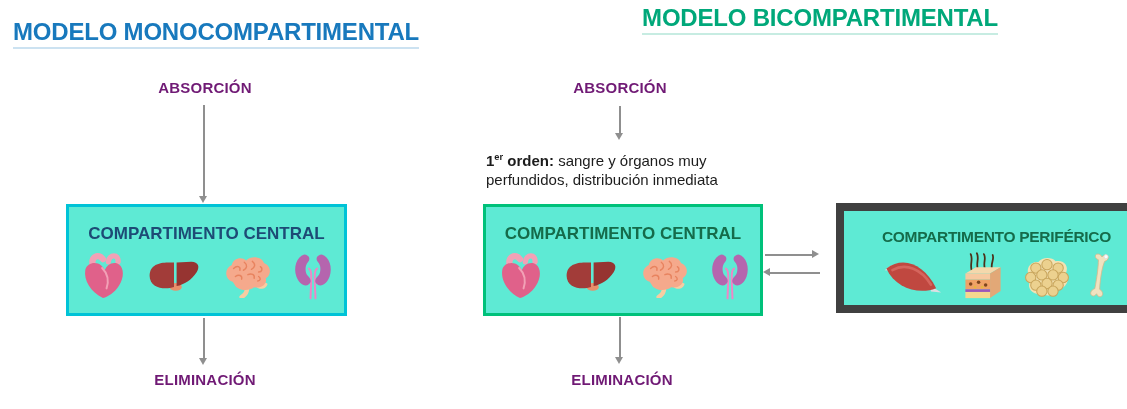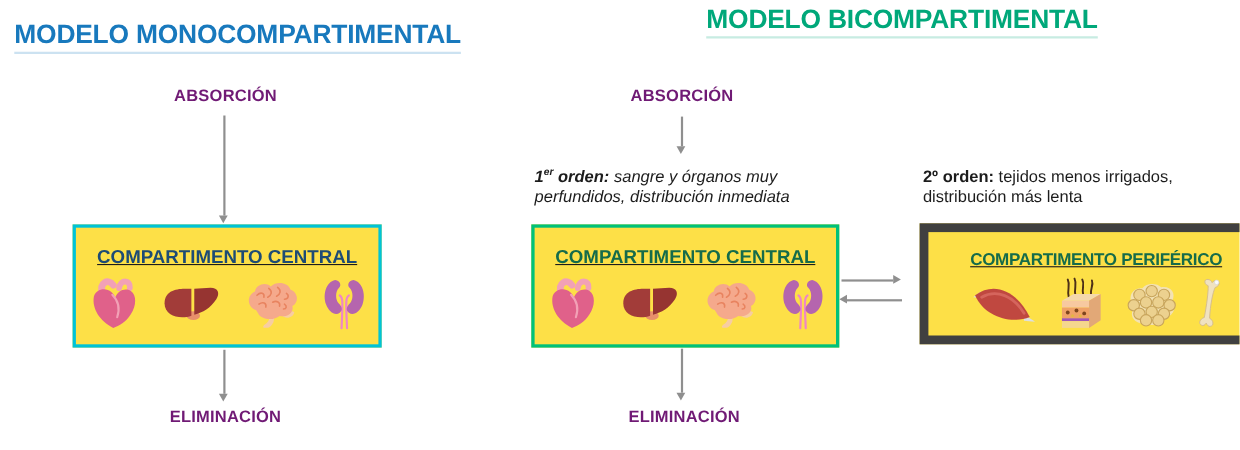--- a/index.html
+++ b/index.html
@@ -15,33 +15,33 @@
   #right-title span{border-color:rgba(0,168,122,0.22);}
 
   .stage-label{position:absolute;width:200px;text-align:center;font-size:15px;font-weight:bold;color:#701a75;letter-spacing:0.2px;}
 
   .varrow{position:absolute;width:1.6px;background:#8f8f8f;}
   .varrow::after{content:"";position:absolute;bottom:-7px;left:-3.9px;border:4.7px solid transparent;border-bottom:none;border-top:7px solid #8f8f8f;}
   .harrow{position:absolute;height:1.6px;background:#8f8f8f;}
   .harrow.right::after{content:"";position:absolute;right:-7px;top:-4.4px;border:4.7px solid transparent;border-right:none;border-left:7px solid #8f8f8f;}
   .harrow.left::before{content:"";position:absolute;left:-7px;top:-4.4px;border:4.7px solid transparent;border-left:none;border-right:7px solid #8f8f8f;}
 
-  .comp-box{position:absolute;background:#fde047;box-sizing:border-box;display:flex;flex-direction:column;align-items:center;padding-top:17px;text-decoration:underline;}
+  .comp-box{position:absolute;background:#5eead4;box-sizing:border-box;display:flex;flex-direction:column;align-items:center;padding-top:17px;}
   #left-central-box{left:66px;top:204px;width:281px;height:112px;border:3px solid #00c3d7;}
   #right-central-box{left:483px;top:204px;width:280px;height:112px;border:3px solid #00c17a;}
   #peripheral-box{left:836px;top:203px;width:321px;height:110px;border:8px solid #404040;}
   .comp-title{font-weight:bold;white-space:nowrap;}
   .comp-title.navy{color:#1d4b75;font-size:17px;}
   .comp-title.green{color:#156b4a;font-size:17px;}
   .comp-title.green.tight{font-size:15.5px;letter-spacing:-0.3px;}
   .icon-row{display:flex;align-items:center;justify-content:center;gap:21px;margin-top:7px;}
   .icon-row svg{display:block;}
 
   .order-note{position:absolute;font-size:15px;line-height:18.5px;color:#1c1c1c;}
-  #first-order-note{left:486px;top:152px;width:264px;font-style:italic;}
+  #first-order-note{left:486px;top:152px;width:264px;}
   #second-order-note{left:839px;top:152px;width:268px;}
   .order-note b{font-weight:bold;}
   .order-note sup{font-size:0.62em;font-weight:bold;vertical-align:super;line-height:0;}
 </style>
 </head>
 <body>
 
 <div id="canvas">
 
   <div class="model-title" id="left-title"><span>MODELO MONOCOMPARTIMENTAL</span></div>
@@ -94,23 +94,20 @@
   <div class="model-title" id="right-title"><span>MODELO BICOMPARTIMENTAL</span></div>
 
   <div class="stage-label" style="left:520px;top:79px;">ABSORCIÓN</div>
 
   <div class="varrow" style="left:619px;top:106px;height:27px;"></div>
 
   <div class="order-note" id="first-order-note">
     <b><span>1</span><sup>er</sup><span> orden:</span></b><span> sangre y órganos muy perfundidos, distribución inmediata</span>
   </div>
 
-  <div class="order-note" id="second-order-note">
-    <b>2º orden:</b><span> tejidos menos irrigados, distribución más lenta</span>
-  </div>
 
   <div class="comp-box" id="right-central-box">
     <div class="comp-title green">COMPARTIMENTO CENTRAL</div>
     <div class="icon-row">
       <svg viewBox="0 0 52 56" width="46" height="50">
         <path d="M15 18 C11 6 21 2 26 9" stroke="#f2a1b6" stroke-width="7" fill="none" stroke-linecap="round"></path>
         <path d="M32 12 C33 3 44 3 43 12" stroke="#f2a1b6" stroke-width="6" fill="none" stroke-linecap="round"></path>
         <path d="M26 53 C12 46 4 33 6 21 C8 13 18 11 24 16 C26 18 27 19 28 22 C30 15 38 11 44 15 C50 19 50 30 44 39 C39 47 32 51 26 53 Z" fill="#e0618a"></path>
         <path d="M25 19 C31 25 33 33 30 42" stroke="#f2a1b6" stroke-width="2.2" fill="none" stroke-linecap="round"></path>
       </svg>

